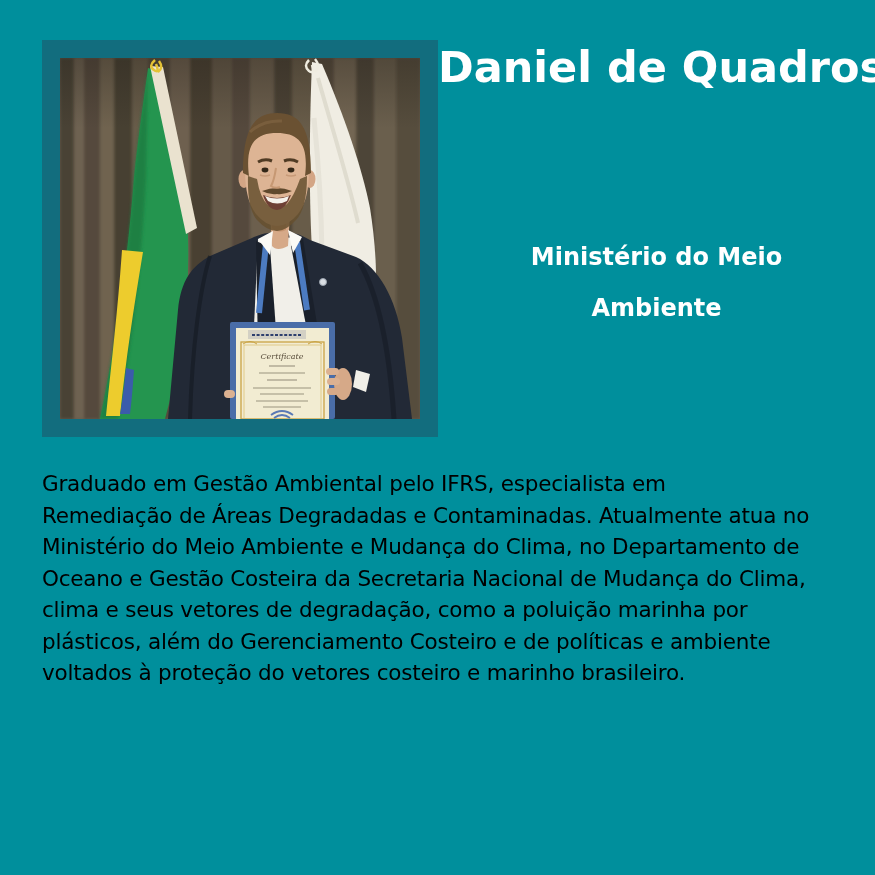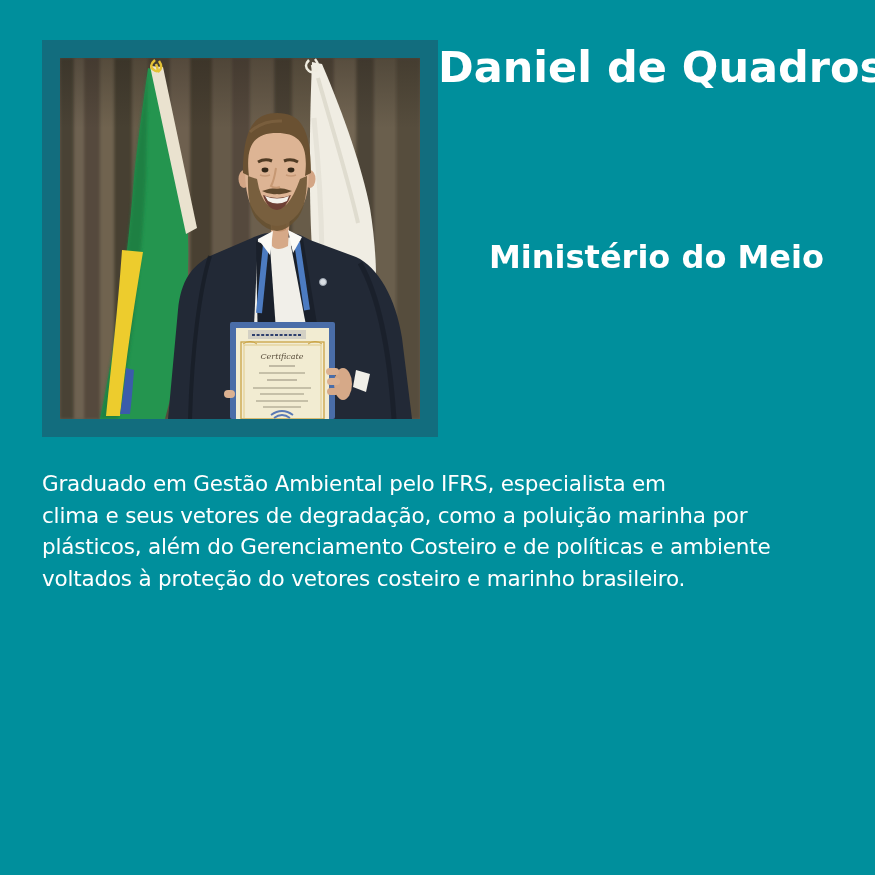--- a/index.html
+++ b/index.html
@@ -22,30 +22,30 @@
     position: absolute; left: 438px; top: 42px; width: 437px;
     text-align: right;
     font-size: 43px; font-weight: bold;
     letter-spacing: 0px;
     color: #ffffff;
     white-space: nowrap;
   }
   .affiliation {
     position: absolute; left: 438px; top: 232px; width: 437px;
     text-align: center;
-    font-size: 32px; font-weight: bold;
+    font-size: 24px; font-weight: bold;
     line-height: 51px;
     color: #ffffff;
   }
   .bio {
     position: absolute; left: 42px; top: 468px; width: 810px;
     font-size: 21.5px;
     line-height: 31.5px;
     font-weight: normal;
-    color: #ffffff;
+    color: #000000;
     letter-spacing: -0.2px;
   }
   .bio div { white-space: nowrap; }
 </style>
 </head>
 <body>
 
 <div class="photo-frame">
   <svg width="360" height="361" viewBox="0 0 360 361" role="img">
     <defs>
@@ -184,20 +184,24 @@
         <rect x="164" y="332" width="11" height="8" rx="4" fill="#dcb191"></rect>
       </g>
     </g>
   </svg>
 </div>
 
 <div class="name">Daniel de Quadros</div>
 
 <div class="affiliation">
   <div>Ministério do Meio</div>
+  <div>Ambiente</div>
 </div>
 
 <div class="bio">
   <div>Graduado em Gestão Ambiental pelo IFRS, especialista em</div>
+  <div>Remediação de Áreas Degradadas e Contaminadas. Atualmente atua no</div>
+  <div>Ministério do Meio Ambiente e Mudança do Clima, no Departamento de</div>
+  <div>Oceano e Gestão Costeira da Secretaria Nacional de Mudança do Clima,</div>
   <div>clima e seus vetores de degradação, como a poluição marinha por</div>
   <div>plásticos, além do Gerenciamento Costeiro e de políticas e ambiente</div>
   <div>voltados à proteção do vetores costeiro e marinho brasileiro.</div>
 </div>
 
 </body></html>

